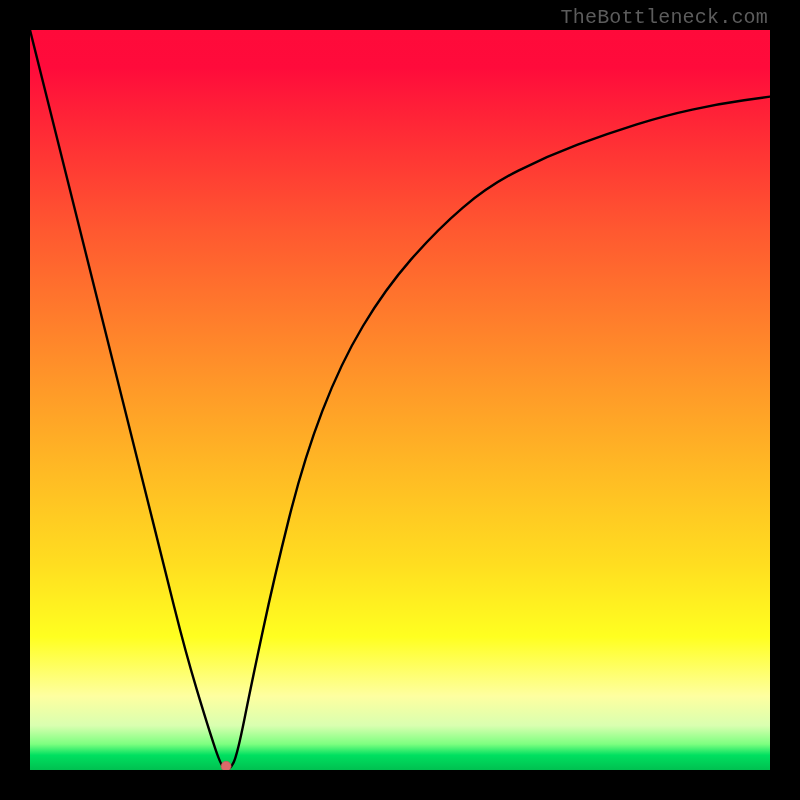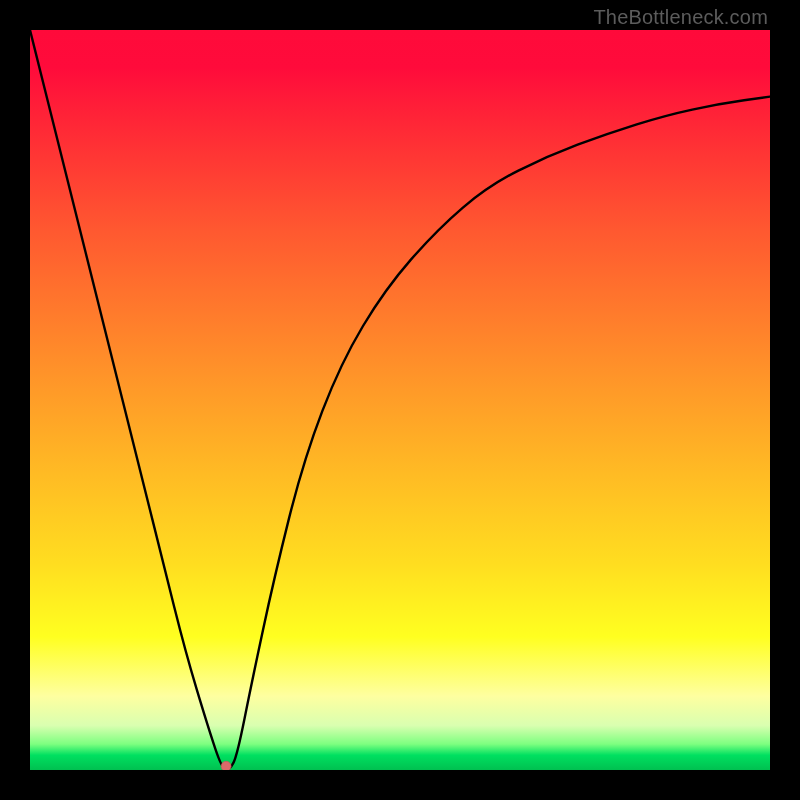--- a/index.html
+++ b/index.html
@@ -50,20 +50,21 @@
     height: 740px;
   }
   .watermark {
     position: absolute;
     top: 6px;
     right: 32px;
     color: #5c5c5c;
     font-size: 20px;
     letter-spacing: 0.2px;
     user-select: none;
+    font-family: Liberation Mono, monospace;
   }
 </style>
 </head>
 <body>
 
 <div class="frame">
 
   <div class="watermark">TheBottleneck.com</div>
 
   <div class="plot-area">

